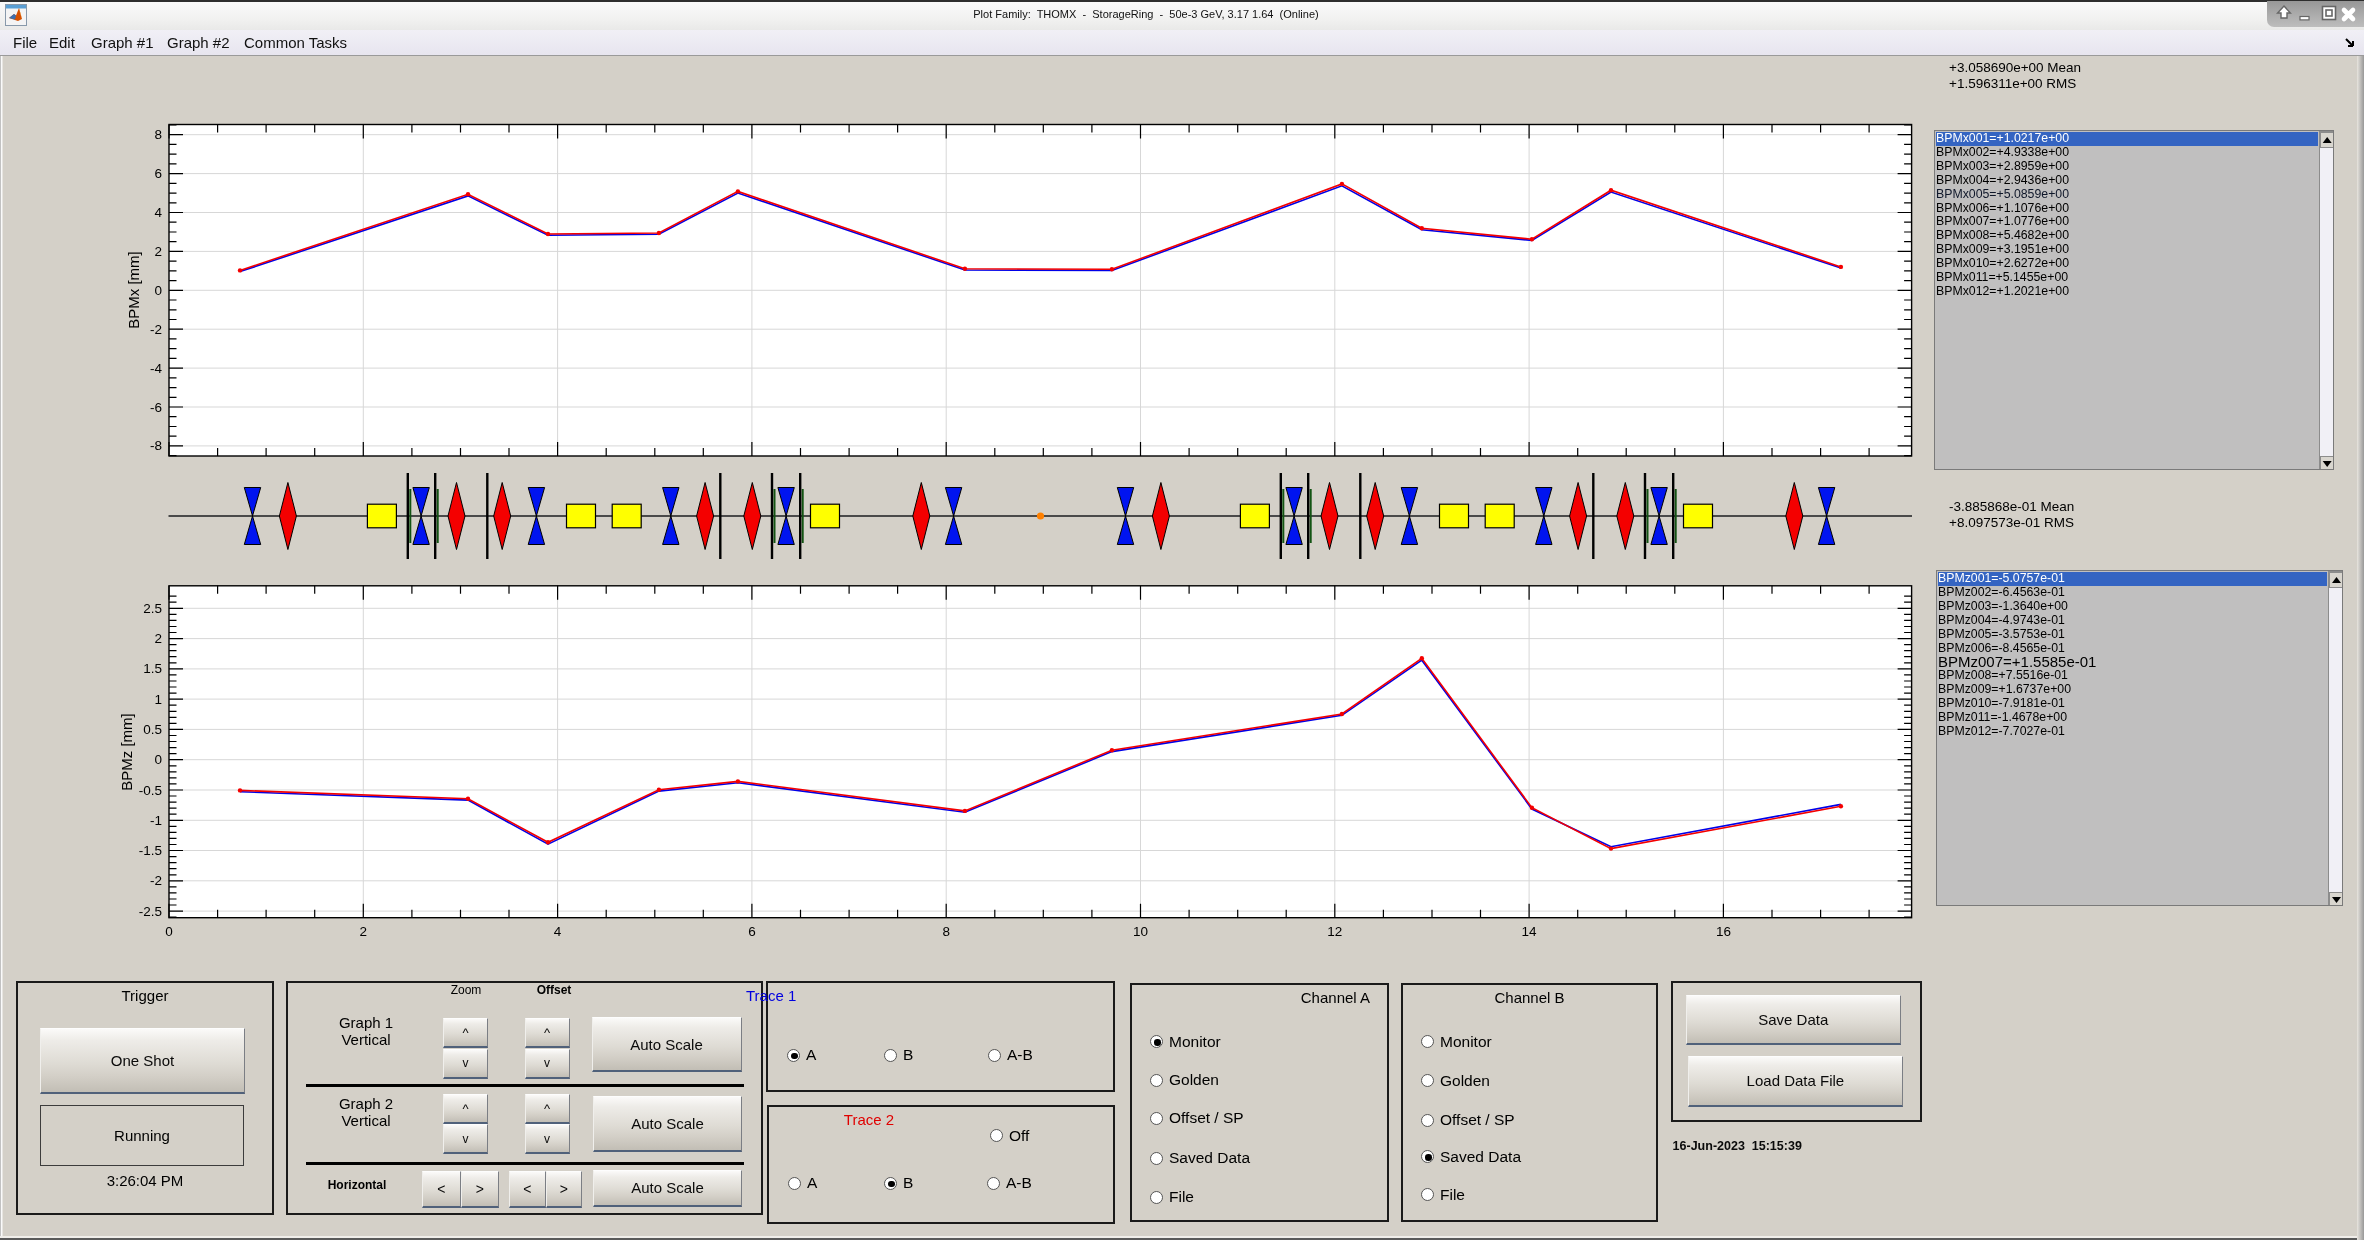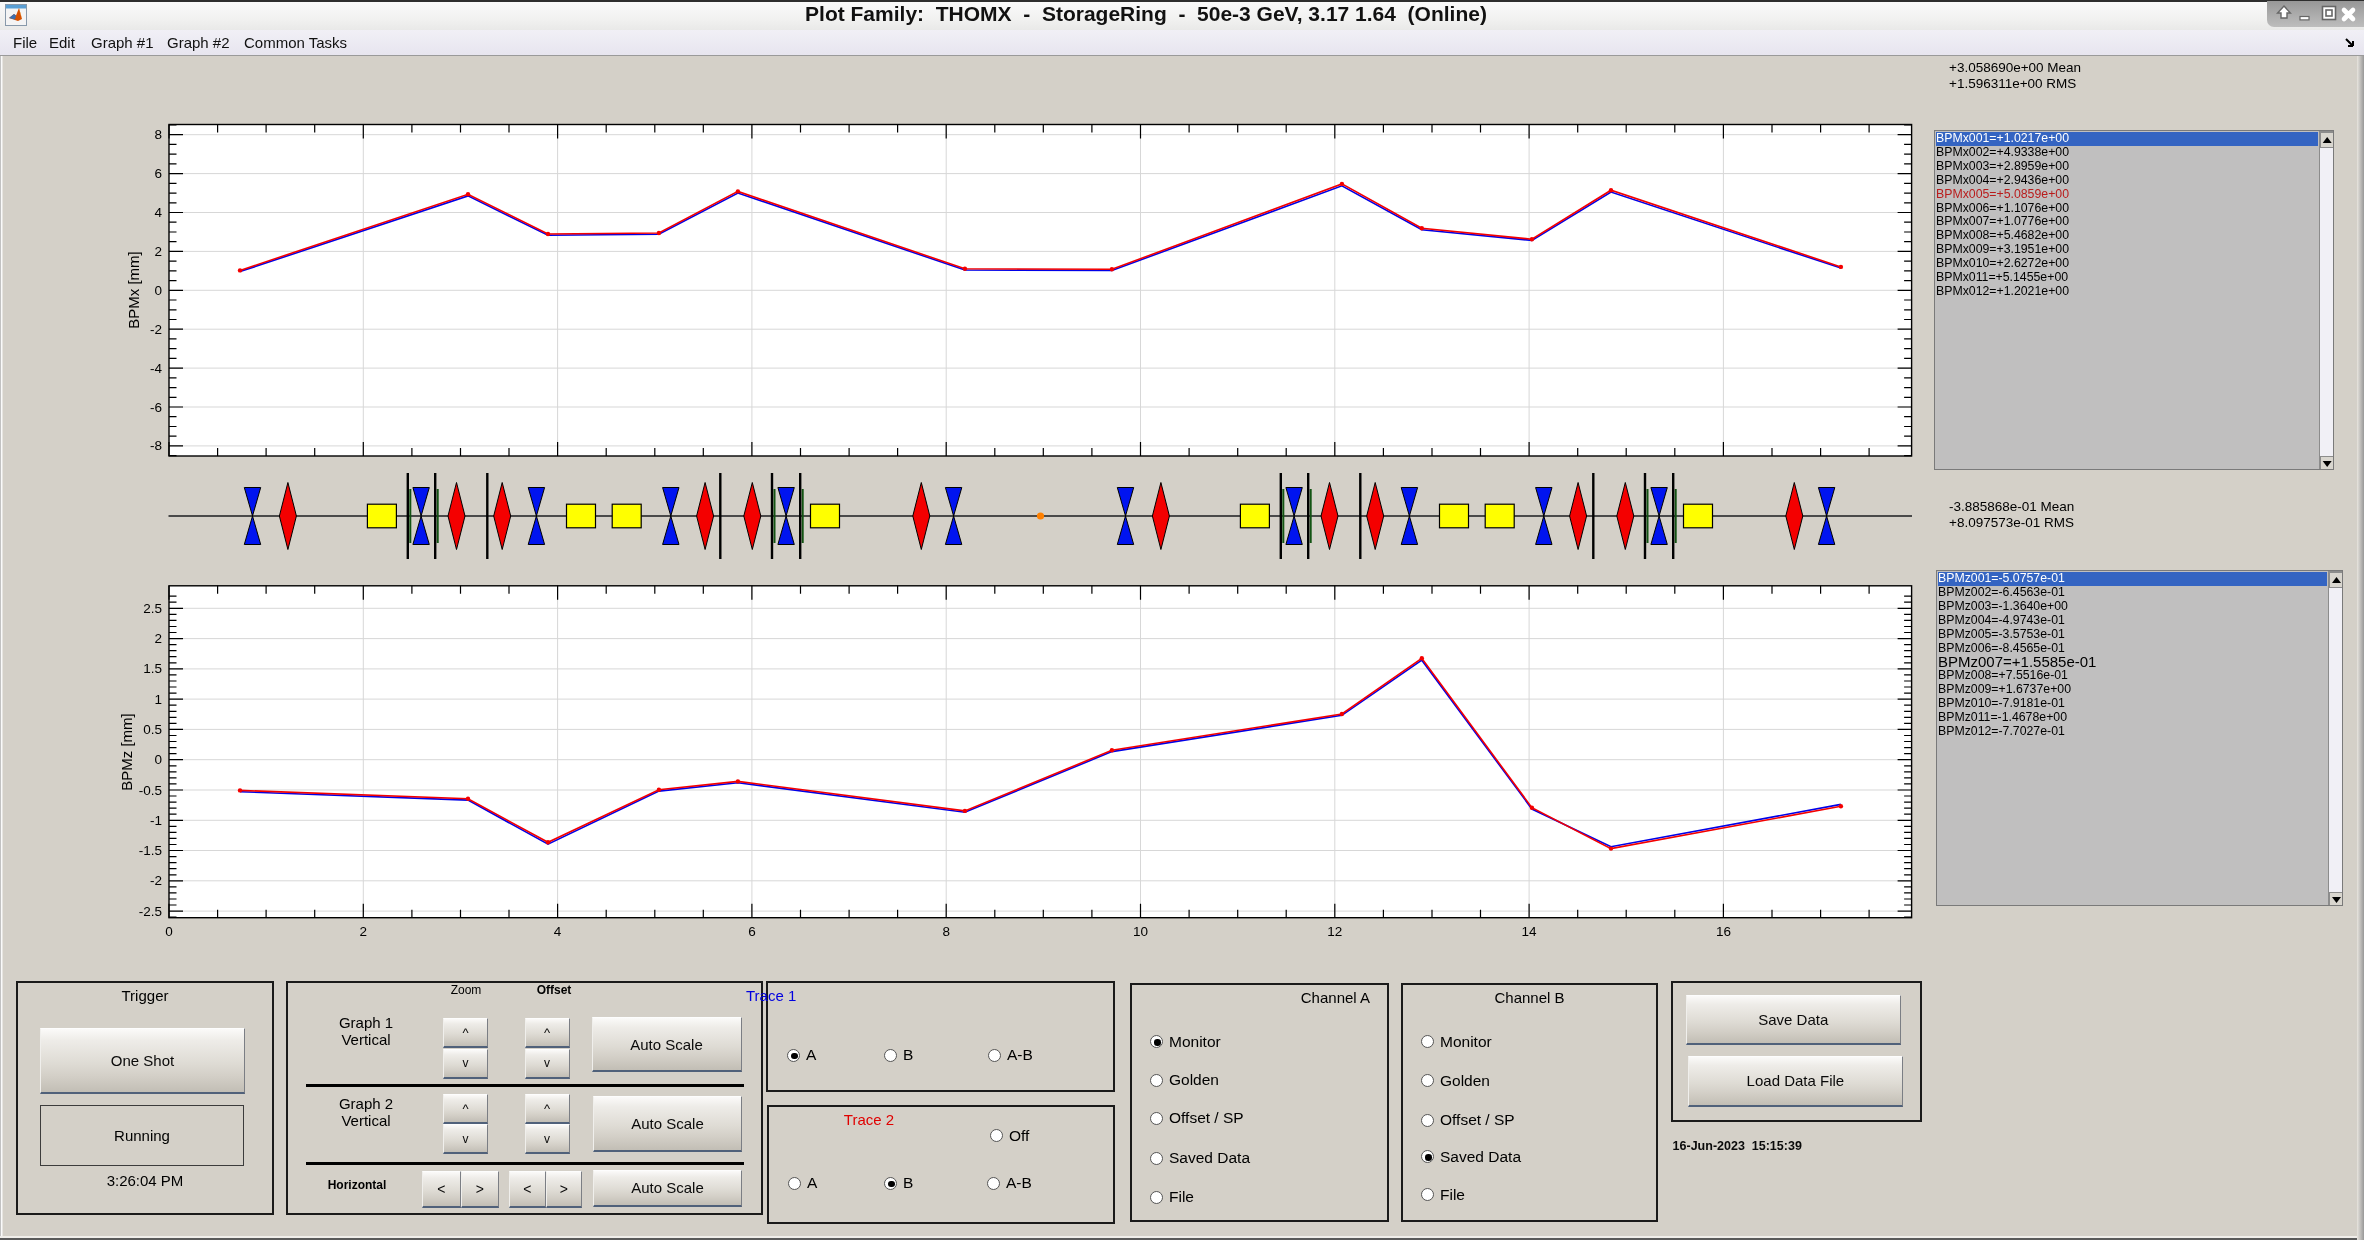--- a/index.html
+++ b/index.html
@@ -3,21 +3,21 @@
 <style>
 html,body{margin:0;padding:0}
 body{width:2364px;height:1240px;position:relative;overflow:hidden;
  font-family:"Liberation Sans",sans-serif;background:#d4d0c8}
 .abs{position:absolute}
 </style></head>
 <body>
 
 <div class="abs" style="left:0;top:0;width:2364px;height:30px;background:linear-gradient(#fbfbfb,#f2f2f1 60%,#e9e9e8)"></div>
 <div class="abs" style="left:0;top:0;width:2364px;height:2px;background:#2e2e2e"></div>
-<div class="abs" style="left:0;top:0;width:2292px;height:28px;display:flex;align-items:center;justify-content:center;font-size:21px;font-weight:bold;color:#111">Plot Family:&nbsp; THOMX&nbsp; -&nbsp; StorageRing&nbsp; -&nbsp; 50e-3 GeV, 3.17 1.64&nbsp; (Online)</div>
+<div class="abs" style="left:0;top:0;width:2292px;height:28px;display:flex;align-items:center;justify-content:center;font-size:11px;font-weight:normal;color:#111">Plot Family:&nbsp; THOMX&nbsp; -&nbsp; StorageRing&nbsp; -&nbsp; 50e-3 GeV, 3.17 1.64&nbsp; (Online)</div>
 
 <svg class="abs" style="left:5px;top:4px" width="22" height="22">
  <rect x="0.5" y="0.5" width="21" height="21" fill="#f4f4f4" stroke="#8899aa"></rect>
  <rect x="1" y="1" width="20" height="3.5" fill="#5a9fd4"></rect>
  <path d="M4 14 L9 10 L11 11.5 L14 4 L17 15 L13 17 Z" fill="#d55000"></path>
  <path d="M4 14 L9 10 L11 11.5 L10 15.5 Z" fill="#3a6fb0"></path>
  <path d="M14 4 L17 15 L15 9 Z" fill="#f0a030"></path>
 </svg>
 
 <div class="abs" style="left:2267px;top:1px;width:97px;height:26px;background:linear-gradient(#979797,#ababab 50%,#bdbdbd);border-radius:0 0 0 7px"></div>
@@ -170,21 +170,21 @@
 </svg>
 
 <div class="abs" style="left:1949px;top:60px;font-size:13.5px;color:#000;line-height:16px">+3.058690e+00 Mean<br>+1.596311e+00 RMS</div>
 <div class="abs" style="left:1949px;top:499px;font-size:13.5px;color:#000;line-height:16px">-3.885868e-01 Mean<br>+8.097573e-01 RMS</div>
 
 <div style="position:absolute;left:1934px;top:130px;width:400px;height:340px;background:#c0bfbf;border:1px solid #7a7a7a;box-sizing:border-box;padding-left:2px;overflow:hidden">
     <div style="position:absolute;left:1px;top:1px;width:382px;height:13.9px;background:#3464c2;color:#fff;font-size:12.3px;line-height:13.9px;white-space:pre">BPMx001=+1.0217e+00</div>
     <div style="position:absolute;left:1px;top:14.9px;width:382px;height:13.9px;color:#000;font-size:12.3px;line-height:13.9px;white-space:pre">BPMx002=+4.9338e+00</div>
     <div style="position:absolute;left:1px;top:28.8px;width:382px;height:13.9px;color:#000;font-size:12.3px;line-height:13.9px;white-space:pre">BPMx003=+2.8959e+00</div>
     <div style="position:absolute;left:1px;top:42.7px;width:382px;height:13.9px;color:#000;font-size:12.3px;line-height:13.9px;white-space:pre">BPMx004=+2.9436e+00</div>
-    <div style="position:absolute;left:1px;top:56.6px;width:382px;height:13.9px;color:#b91c1c;font-size:12.3px;line-height:13.9px;white-space:pre">BPMx005=+5.0859e+00</div>
+    <div style="position:absolute;left:1px;top:56.6px;width:382px;height:13.9px;color:#0f172a;font-size:12.3px;line-height:13.9px;white-space:pre">BPMx005=+5.0859e+00</div>
     <div style="position:absolute;left:1px;top:70.5px;width:382px;height:13.9px;color:#000;font-size:12.3px;line-height:13.9px;white-space:pre">BPMx006=+1.1076e+00</div>
     <div style="position:absolute;left:1px;top:84.4px;width:382px;height:13.9px;color:#000;font-size:12.3px;line-height:13.9px;white-space:pre">BPMx007=+1.0776e+00</div>
     <div style="position:absolute;left:1px;top:98.3px;width:382px;height:13.9px;color:#000;font-size:12.3px;line-height:13.9px;white-space:pre">BPMx008=+5.4682e+00</div>
     <div style="position:absolute;left:1px;top:112.2px;width:382px;height:13.9px;color:#000;font-size:12.3px;line-height:13.9px;white-space:pre">BPMx009=+3.1951e+00</div>
     <div style="position:absolute;left:1px;top:126.1px;width:382px;height:13.9px;color:#000;font-size:12.3px;line-height:13.9px;white-space:pre">BPMx010=+2.6272e+00</div>
     <div style="position:absolute;left:1px;top:140.0px;width:382px;height:13.9px;color:#000;font-size:12.3px;line-height:13.9px;white-space:pre">BPMx011=+5.1455e+00</div>
     <div style="position:absolute;left:1px;top:153.9px;width:382px;height:13.9px;color:#000;font-size:12.3px;line-height:13.9px;white-space:pre">BPMx012=+1.2021e+00</div>
 <div style="position:absolute;left:384px;top:0;width:14px;height:340px;background:#f1f0f6;border:1px solid #8c8c8c">
  <div style="position:absolute;left:0;top:0;width:100%;height:16px;background:#d9d6cf;border:1px solid #8c8c8c;box-sizing:border-box;text-align:center"><svg width="12" height="14">
           <path d="M6.2 4 l4.5 6 h-9 Z" fill="#000"></path>

